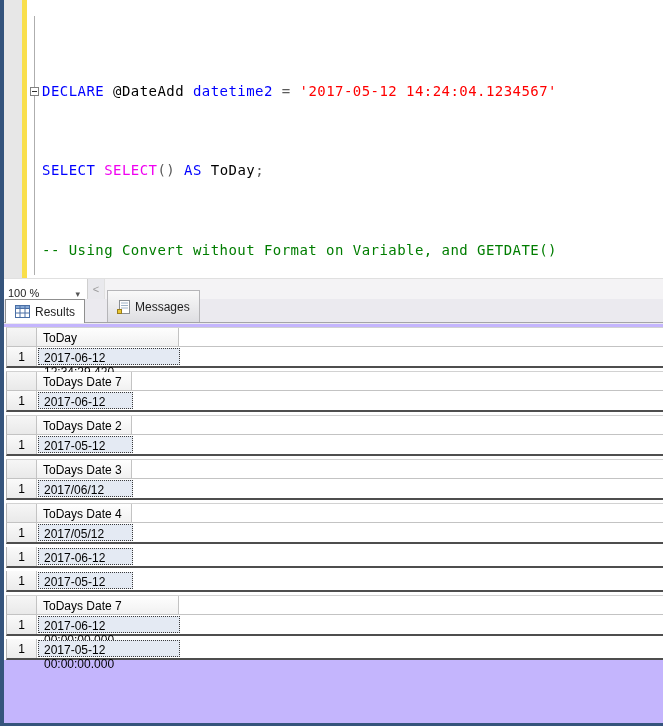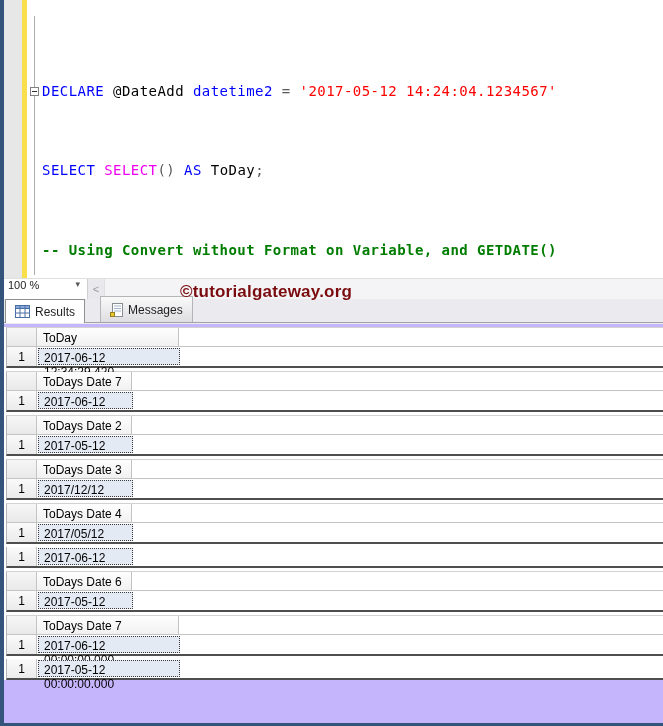--- a/index.html
+++ b/index.html
@@ -17,39 +17,39 @@
           font-family:"DejaVu Sans Mono","Liberation Mono",monospace;
           font-size:14px; line-height:19.8px; letter-spacing:0.45px; white-space:pre; }
   .outline-line { position:absolute; left:7px; top:16px; bottom:3px; width:1px; background:#aeaeae; }
   .code-line { height:19.8px; }
   .fold-slot { display:inline-block; width:12px; }
   .foldbox { display:inline-block; width:9px; height:9px; border:1px solid #808080; background:#ffffff; position:relative; top:0px; }
   .foldbox::after { content:""; position:absolute; left:1px; right:1px; top:3px; height:1px; background:#303030; }
   .tok-k { color:#0000ff; }
   .tok-f { color:#f000f0; }
   .tok-s { color:#ff0000; }
-  .tok-c { color:#007d00;font-weight:bold; }
+  .tok-c { color:#007d00; }
   .tok-p { color:#5a5a5a; }
   .tok-t { color:#000000; }
 
   
   .statusrow { height:21px; display:flex; background:#f2f2f4; border-top:1px solid #e0e0e0; }
-  .zoomctl { width:84px; background:#ffffff; border-right:1px solid #cfcfcf; display:flex; align-items:flex-start; font-size:11px; color:#222; padding:0 4px; }
+  .zoomctl { width:84px; background:#ffffff; border-right:1px solid #cfcfcf; display:flex; align-items:flex-end; font-size:11px; color:#222; padding:0 4px; }
   .zoomctl .zval { flex:1; }
   .zoom-caret { font-size:9px; color:#555; padding:0 3px; }
   .hscroll-left { width:17px; background:#e9e9ed; color:#9a9a9a; font-size:11px; display:flex; align-items:center; justify-content:center; border-right:1px solid #e0e0e0; }
   .hscroll-track { flex:1; background:#f4f3f5; }
   .watermark { position:absolute; left:176px; top:282px; z-index:6; font-weight:bold; font-size:17px; letter-spacing:0.2px; color:#7a0c10; }
 
   
   .tabstrip { position:relative; height:25px; background:#ebeaef; }
   .tabstrip::after { content:""; position:absolute; left:0; right:0; bottom:1px; height:1px; background:#a3a3a7; }
   .tab { position:absolute; bottom:1px; display:flex; align-items:center; gap:5px; font-size:12px; color:#1e1e1e; padding:0 9px;margin-top:7px; }
   .tab.active { left:1px; height:24px; background:#ffffff; border:1px solid #8f8f8f; border-bottom:none; z-index:2; }
-  .tab.inactive { left:96px; height:27px; background:linear-gradient(#f9f9f9,#dddde1); border:1px solid #b5b5b8; border-bottom:none; }
+  .tab.inactive { left:103px; height:33px; background:linear-gradient(#f9f9f9,#dddde1); border:1px solid #b5b5b8; border-bottom:none; }
   .tab svg { display:block; }
 
   
   .grids { background:#ffffff; }
   .grid-block { margin:3px 0 0 2px; }
   .g-header { display:flex; height:20px; border-top:1px solid #d2d2d2; border-bottom:1px solid #c3c3c3; background:#ffffff; border-left:1px solid #b5b5b5; }
   .g-corner { width:30px; background:linear-gradient(#f6f6f6,#e9e9e9); border-right:1px solid #c3c3c3; }
   .g-colhead { background:linear-gradient(#fefefe,#f1f1f1); border-right:1px solid #c3c3c3; font-size:12px; color:#000; padding:3px 0 0 6px; }
   .g-row { display:flex; height:21px; border-left:1px solid #b5b5b5; border-bottom:2px solid #4e4e4e; background:#ffffff; }
   .g-rownum { width:30px; background:linear-gradient(#fafafa,#ebebeb); border-right:1px solid #c3c3c3; font-size:12px; color:#000; text-align:center; padding-top:3px; }
@@ -104,21 +104,20 @@
       <div class="zoomctl">
         <span class="zval">100 %</span>
         <span class="zoom-caret">▾</span>
       </div>
       <div class="hscroll-left">
         <span>&lt;</span>
       </div>
       <div class="hscroll-track"></div>
     </div>
 
-    <div class="watermark" style="color: rgb(122, 12, 16);">©tutorialgateway.org</div>
 
     <div class="tabstrip">
       <div class="tab active">
         <svg width="15" height="13" viewBox="0 0 15 13">
           <rect x="0.5" y="0.5" width="14" height="12" fill="#ffffff" stroke="#4a6fa5"></rect>
           <rect x="0.5" y="0.5" width="14" height="3" fill="#86a9d6" stroke="#4a6fa5"></rect>
           <line x1="5" y1="1" x2="5" y2="12" stroke="#4a6fa5"></line>
           <line x1="10" y1="1" x2="10" y2="12" stroke="#4a6fa5"></line>
           <line x1="1" y1="8" x2="14" y2="8" stroke="#4a6fa5"></line>
         </svg>
@@ -170,21 +169,21 @@
     </div>
   </div>
 
   <div class="grid-block w-narrow">
     <div class="g-header">
       <div class="g-corner"></div>
       <div class="g-colhead">ToDays Date 3</div>
     </div>
     <div class="g-row">
       <div class="g-rownum">1</div>
-      <div class="g-cell">2017/12/12</div>
+      <div class="g-cell">2017/06/12</div>
     </div>
   </div>
 
   <div class="grid-block w-narrow">
     <div class="g-header">
       <div class="g-corner"></div>
       <div class="g-colhead">ToDays Date 4</div>
     </div>
     <div class="g-row">
       <div class="g-rownum">1</div>
@@ -193,24 +192,20 @@
   </div>
 
   <div class="grid-block w-narrow">
     <div class="g-row">
       <div class="g-rownum">1</div>
       <div class="g-cell">2017-06-12</div>
     </div>
   </div>
 
   <div class="grid-block w-narrow">
-    <div class="g-header">
-      <div class="g-corner"></div>
-      <div class="g-colhead">ToDays Date 6</div>
-    </div>
     <div class="g-row">
       <div class="g-rownum">1</div>
       <div class="g-cell">2017-05-12</div>
     </div>
   </div>
 
   <div class="grid-block w-wide">
     <div class="g-header">
       <div class="g-corner"></div>
       <div class="g-colhead">ToDays Date 7</div>

